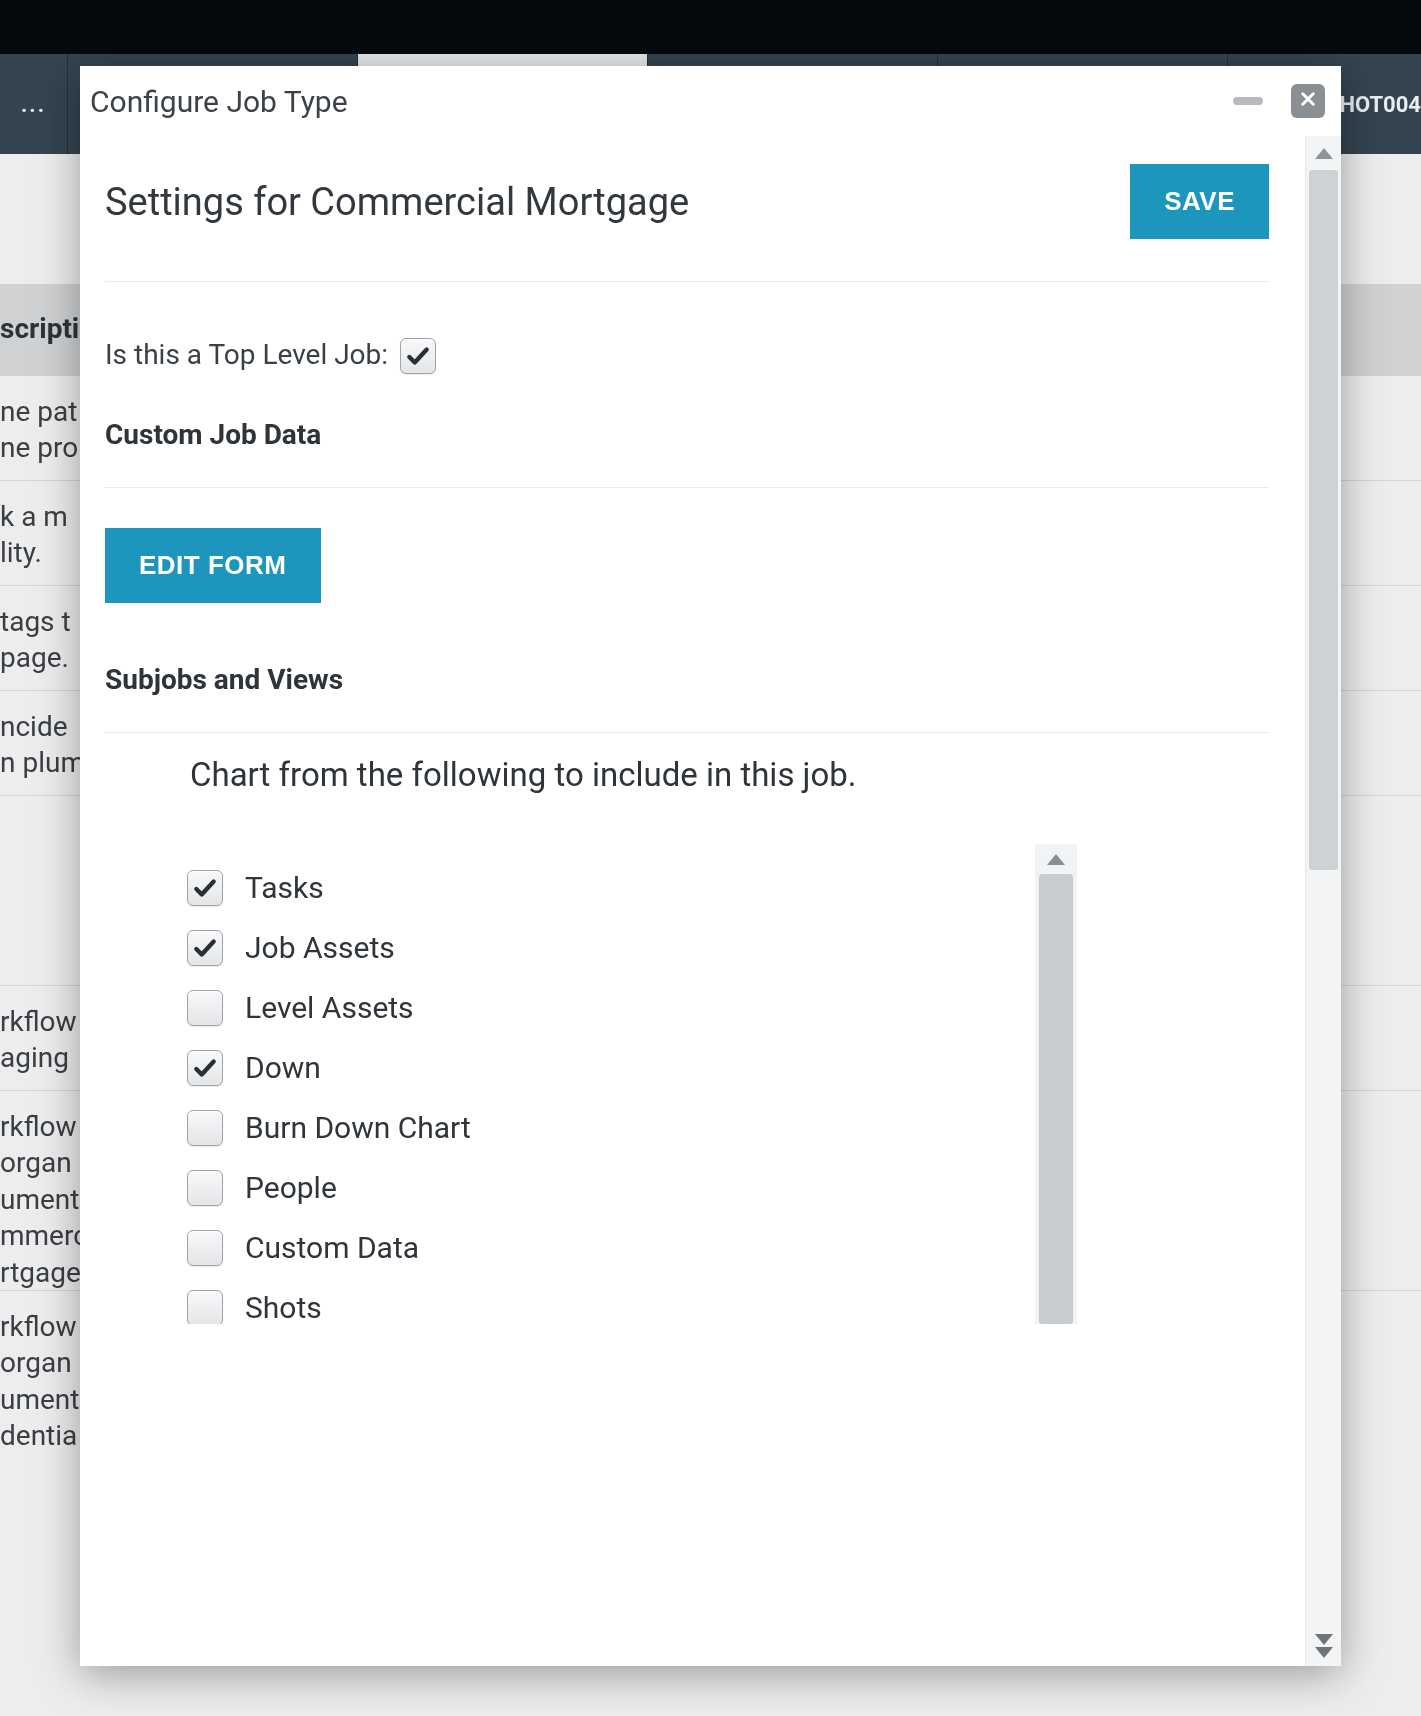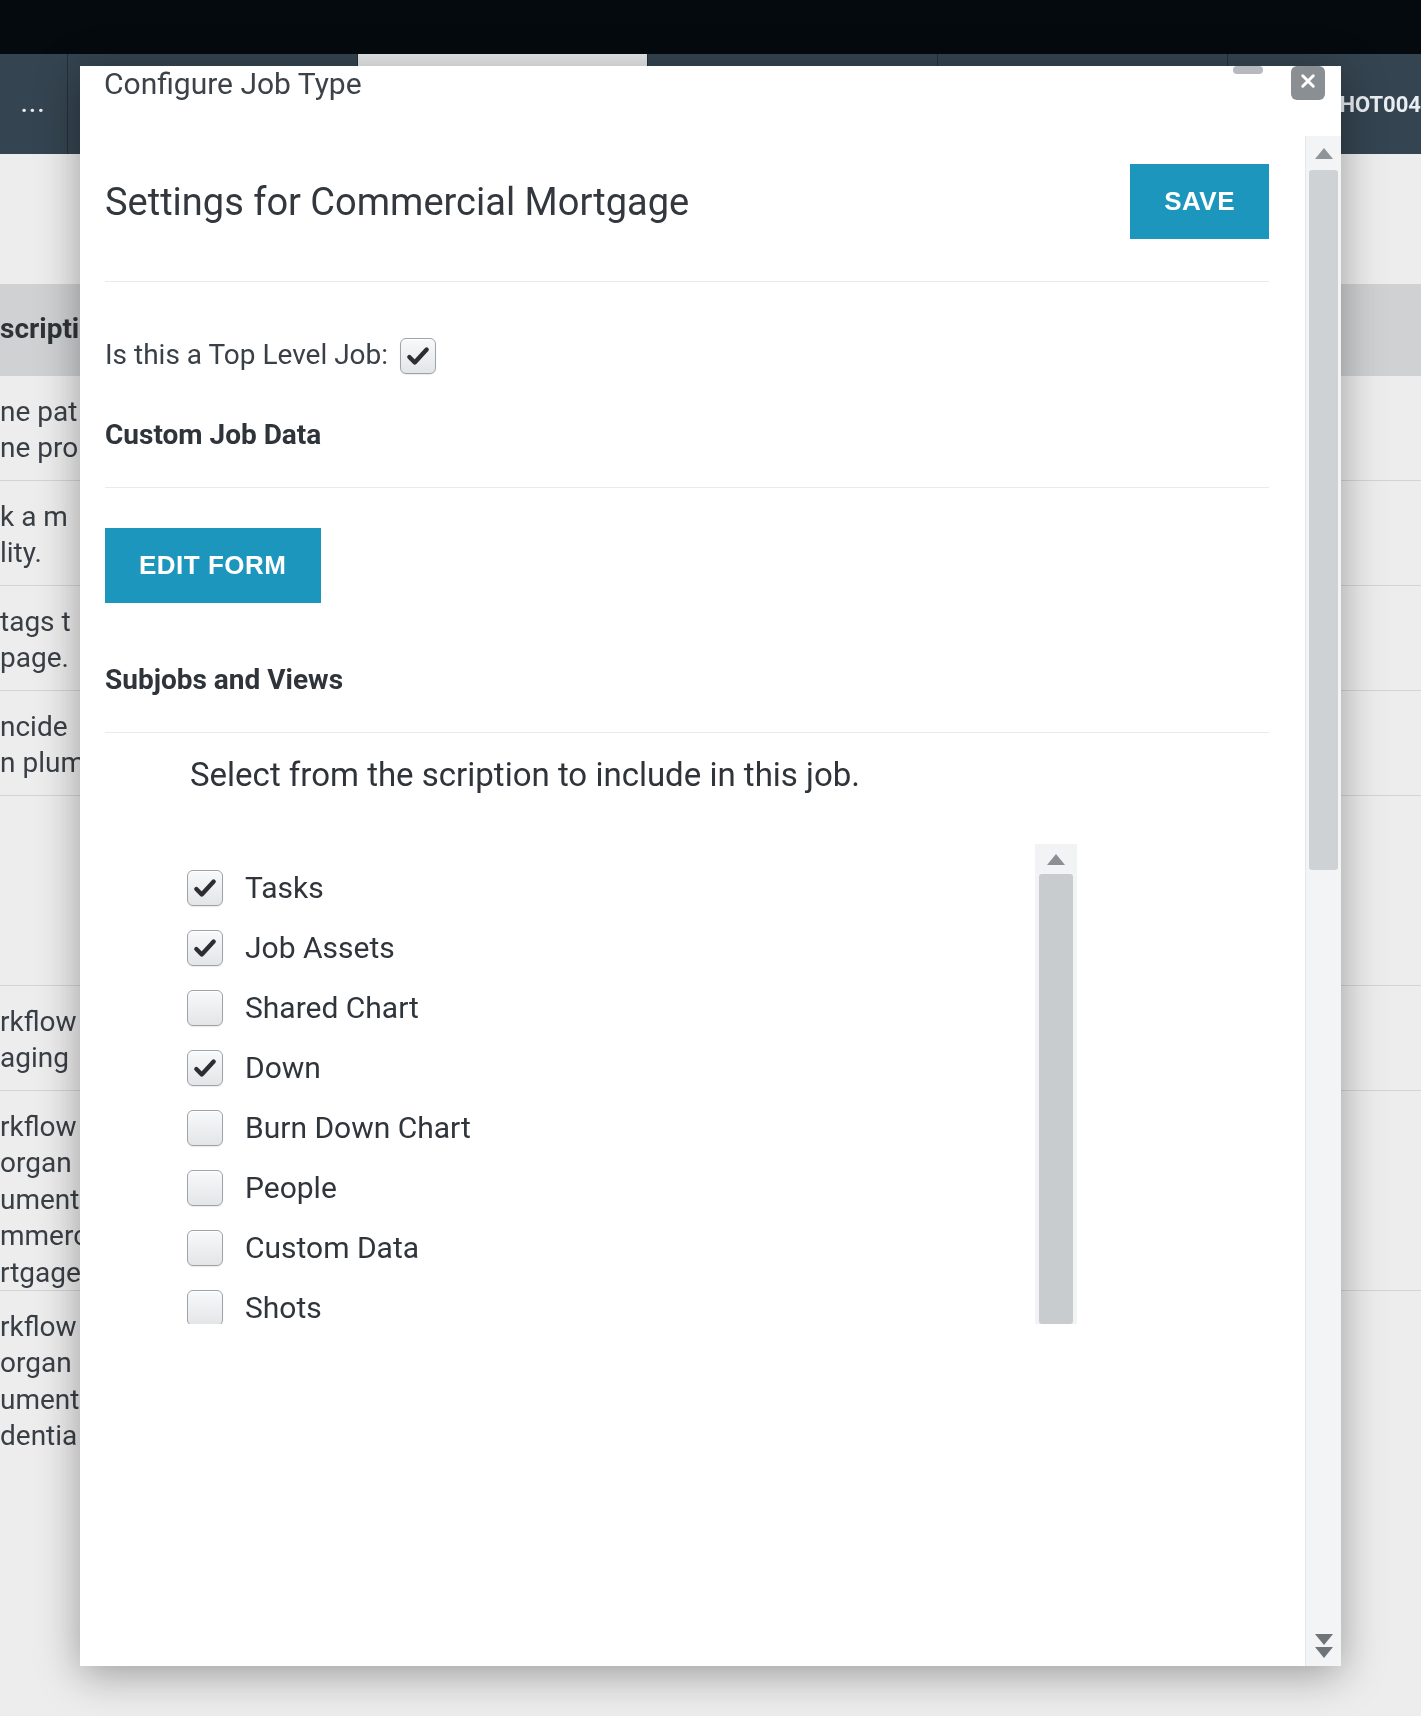--- a/index.html
+++ b/index.html
@@ -52,23 +52,22 @@
   
   .modal {
     position: absolute;
     top: 66px; left: 80px; right: 80px; bottom: 50px;
     background: #ffffff;
     box-shadow: 0 8px 40px rgba(0,0,0,0.35);
     display: flex; flex-direction: column;
   }
   .modal-titlebar {
     height: 70px;
-    display: flex; align-items: flex-start;
+    display: flex; align-items: center;
     padding: 0 16px 0 10px;
-    margin-left: 14px;
   }
   .modal-title {
     font-size: 30px; color: #3d4248; font-weight: 400;
     flex: 1 1 auto;
   }
   .modal-min {
     width: 30px; height: 8px; background: #b6babe; border-radius: 4px;
     margin-right: 28px;
   }
   .modal-close {
@@ -244,21 +243,21 @@
         </span>
       </div>
 
       <div class="section-title">Custom Job Data</div>
       <div class="section-body">
         <button class="btn">EDIT FORM</button>
       </div>
 
       <div class="section-title">Subjobs and Views</div>
 
-      <div class="select-prompt">Select from the scription to include in this job.</div>
+      <div class="select-prompt">Chart from the following to include in this job.</div>
 
       <div class="inner-list-wrap">
         <div class="inner-list" id="opt-list">
             <div class="opt-row">
               <span class="chk checked">
                 <svg viewBox="0 0 24 24" fill="none" stroke="#2b2f33" stroke-width="4" stroke-linecap="round" stroke-linejoin="round">
                   <polyline points="4 13 9 18 20 6"></polyline>
                 </svg>
               </span>
               <span class="opt-label">Tasks</span>
@@ -266,21 +265,21 @@
             <div class="opt-row">
               <span class="chk checked">
                 <svg viewBox="0 0 24 24" fill="none" stroke="#2b2f33" stroke-width="4" stroke-linecap="round" stroke-linejoin="round">
                   <polyline points="4 13 9 18 20 6"></polyline>
                 </svg>
               </span>
               <span class="opt-label">Job Assets</span>
             </div>
             <div class="opt-row">
               <span class="chk"></span>
-              <span class="opt-label">Shared Chart</span>
+              <span class="opt-label">Level Assets</span>
             </div>
             <div class="opt-row">
               <span class="chk checked">
                 <svg viewBox="0 0 24 24" fill="none" stroke="#2b2f33" stroke-width="4" stroke-linecap="round" stroke-linejoin="round">
                   <polyline points="4 13 9 18 20 6"></polyline>
                 </svg>
               </span>
               <span class="opt-label">Down</span>
             </div>
             <div class="opt-row">

